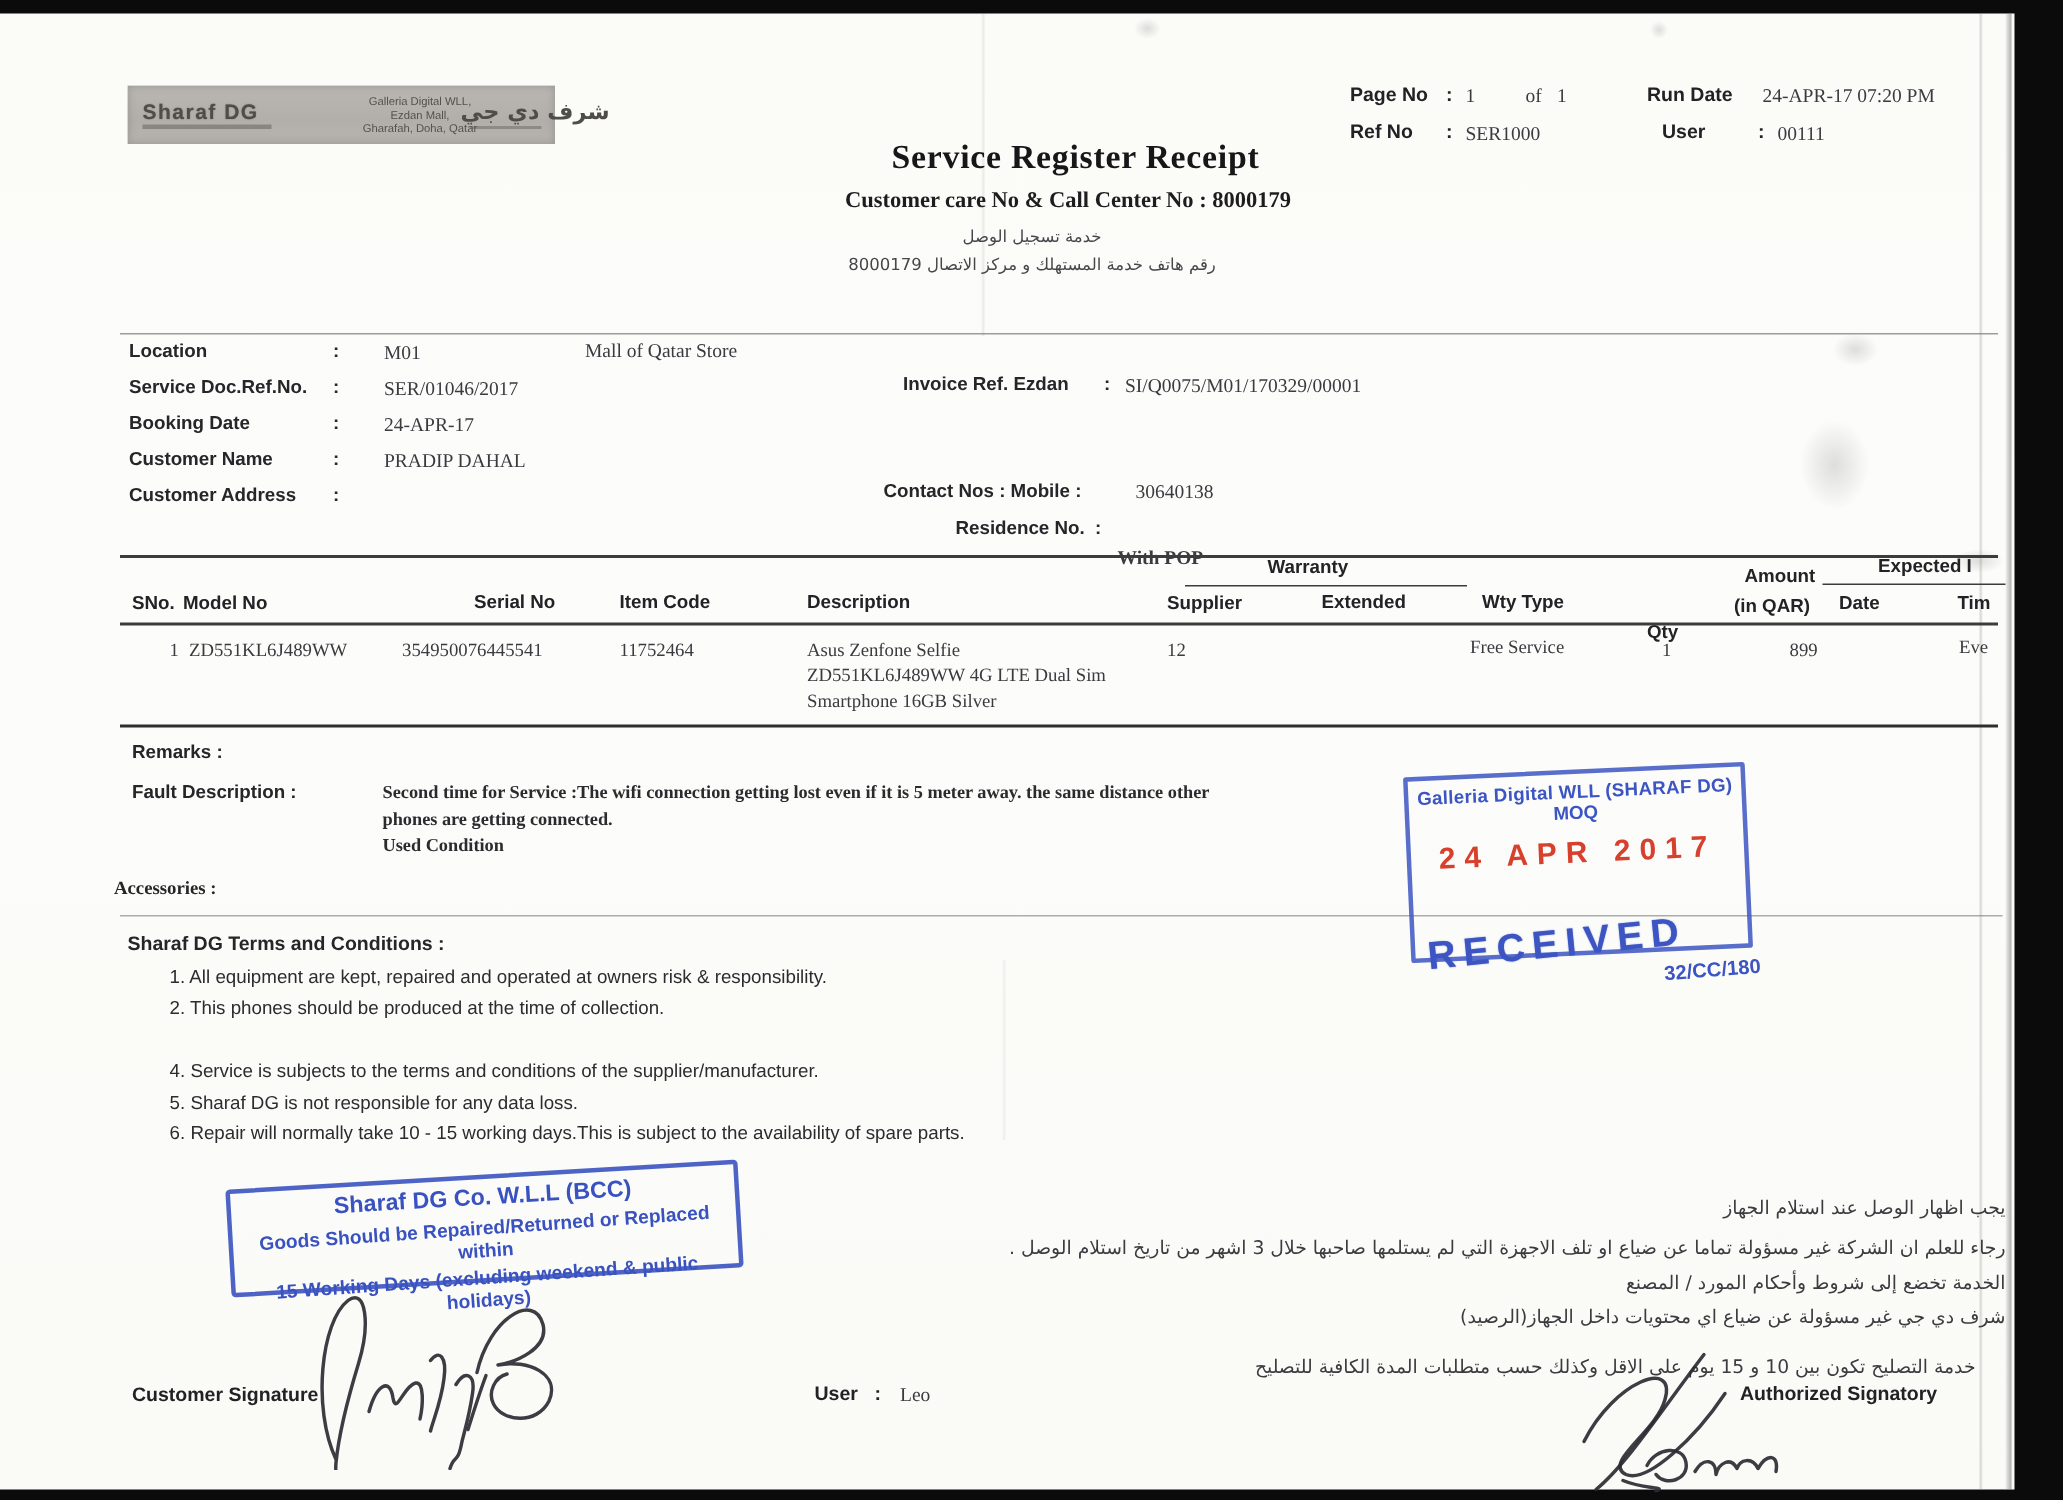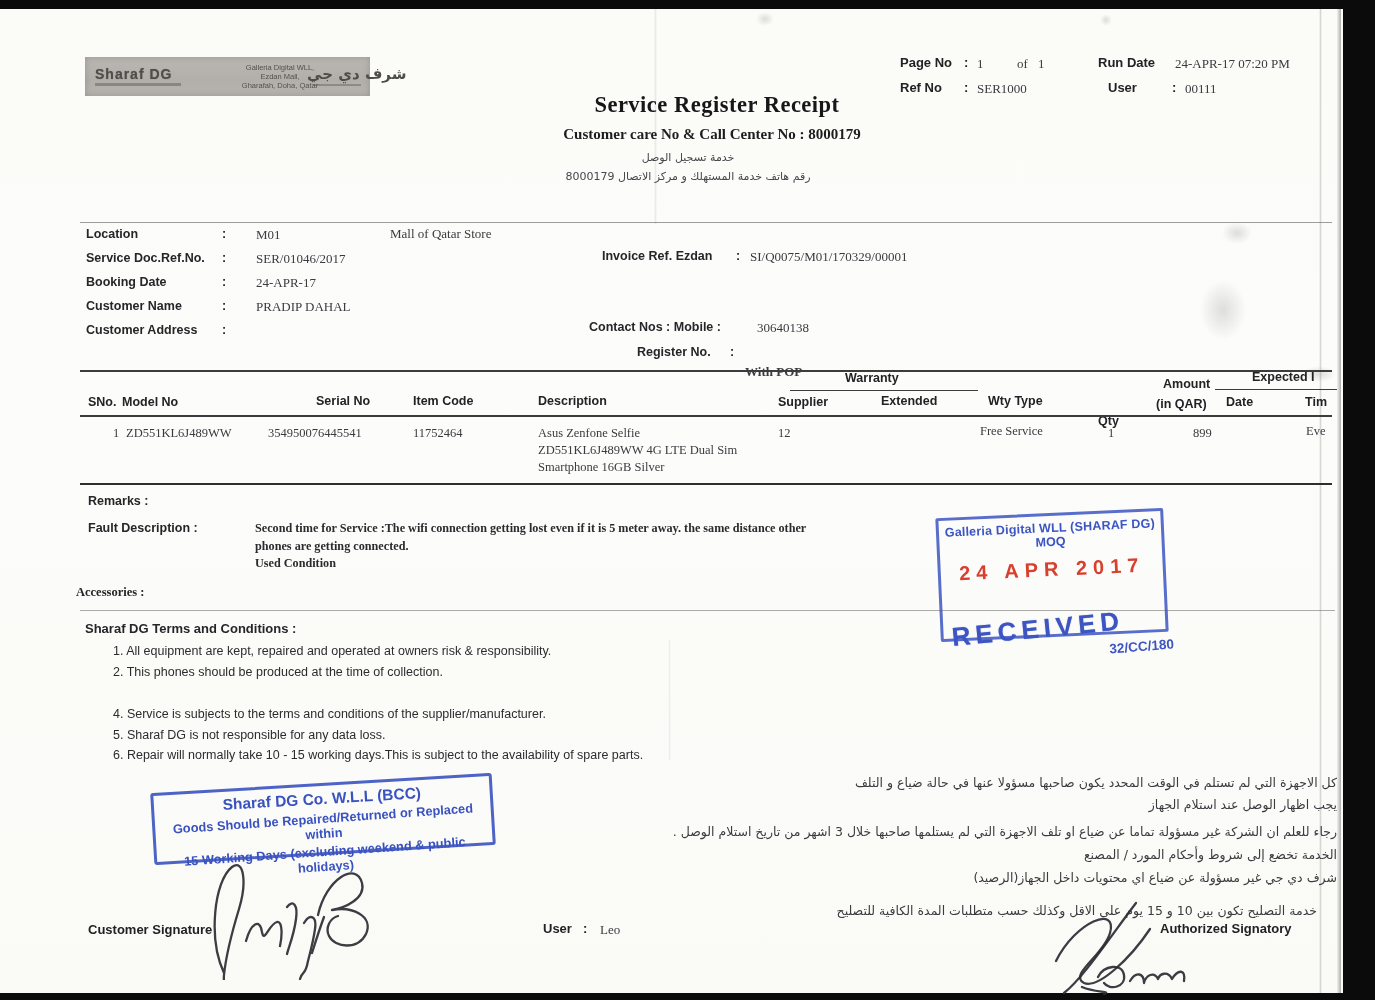--- a/index.html
+++ b/index.html
@@ -102,21 +102,21 @@
   <div class="abs lbl" style="left:86px;top:323px;">Customer Address</div>
   <div class="abs lbl" style="left:222px;top:323px;">:</div>
 
   <div class="abs lbl" style="left:602px;top:249px;">Invoice Ref. Ezdan</div>
   <div class="abs lbl" style="left:736px;top:249px;">:</div>
   <div class="abs val" style="left:750px;top:249px;">SI/Q0075/M01/170329/00001</div>
 
   <div class="abs lbl" style="left:589px;top:320px;">Contact  Nos : Mobile :</div>
   <div class="abs val" style="left:757px;top:320px;">30640138</div>
 
-  <div class="abs lbl" style="left:637px;top:345px;">Register No.</div>
+  <div class="abs lbl" style="left:637px;top:345px;">Residence No.</div>
   <div class="abs lbl" style="left:730px;top:345px;">:</div>
   <div class="abs val" style="left:745px;top:364px;font-weight:bold;">With POP</div>
 
   <div class="hline" style="left:80px;top:370px;width:1252px;height:2px;background:#3c3c3c;"></div>
 
   <div class="abs th" style="left:845px;top:371px;">Warranty</div>
   <div class="hline" style="left:790px;top:390px;width:188px;background:#3c3c3c;"></div>
   <div class="abs th" style="left:1252px;top:370px;">Expected  I</div>
   <div class="hline" style="left:1215px;top:389px;width:122px;background:#3c3c3c;"></div>
 
@@ -174,21 +174,20 @@
     <div class="rsw">RECEIVED</div>
     <div class="rsc">32/CC/180</div>
   </div>
 
   <div class="stamp-bcc">
     <div class="b1">Sharaf DG Co. W.L.L (BCC)</div>
     <div class="b2">Goods Should be Repaired/Returned or Replaced within</div>
     <div class="b2">15 Working Days (excluding weekend &amp; public holidays)</div>
   </div>
 
-  <div class="ar" style="right:38px;top:775px;">كل الاجهزة التي  لم تستلم في الوقت المحدد يكون صاحبها مسؤولا عنها في حالة ضياع و التلف</div>
   <div class="ar" style="right:38px;top:797px;">يجب اظهار الوصل عند استلام الجهاز</div>
   <div class="ar" style="right:38px;top:824px;">رجاء للعلم ان الشركة غير مسؤولة تماما عن ضياع او تلف الاجهزة التي لم يستلمها صاحبها خلال 3 اشهر من تاريخ استلام الوصل .</div>
   <div class="ar" style="right:38px;top:847px;">الخدمة تخضع  إلى شروط وأحكام المورد / المصنع</div>
   <div class="ar" style="right:38px;top:870px;">شرف دي جي غير مسؤولة عن ضياع اي محتويات داخل الجهاز(الرصيد)</div>
   <div class="ar" style="right:58px;top:903px;">خدمة التصليح تكون بين 10 و 15 يوم على الاقل وكذلك حسب متطلبات المدة الكافية للتصليح</div>
 
   <svg class="sig" style="left:192px;top:845px;" width="190" height="135" viewBox="0 0 190 135">
     <path d="M32,128 C16,94 22,36 40,22 C52,13 55,38 47,64 C40,87 34,110 32,130 C31,141 35,147 42,142"></path>
     <path d="M54,96 C59,78 68,73 70,87 C72,99 77,79 85,77 C91,76 90,92 88,101"></path>
     <path d="M95,62 C101,54 106,60 104,74 C102,90 97,101 95,109"></path>

